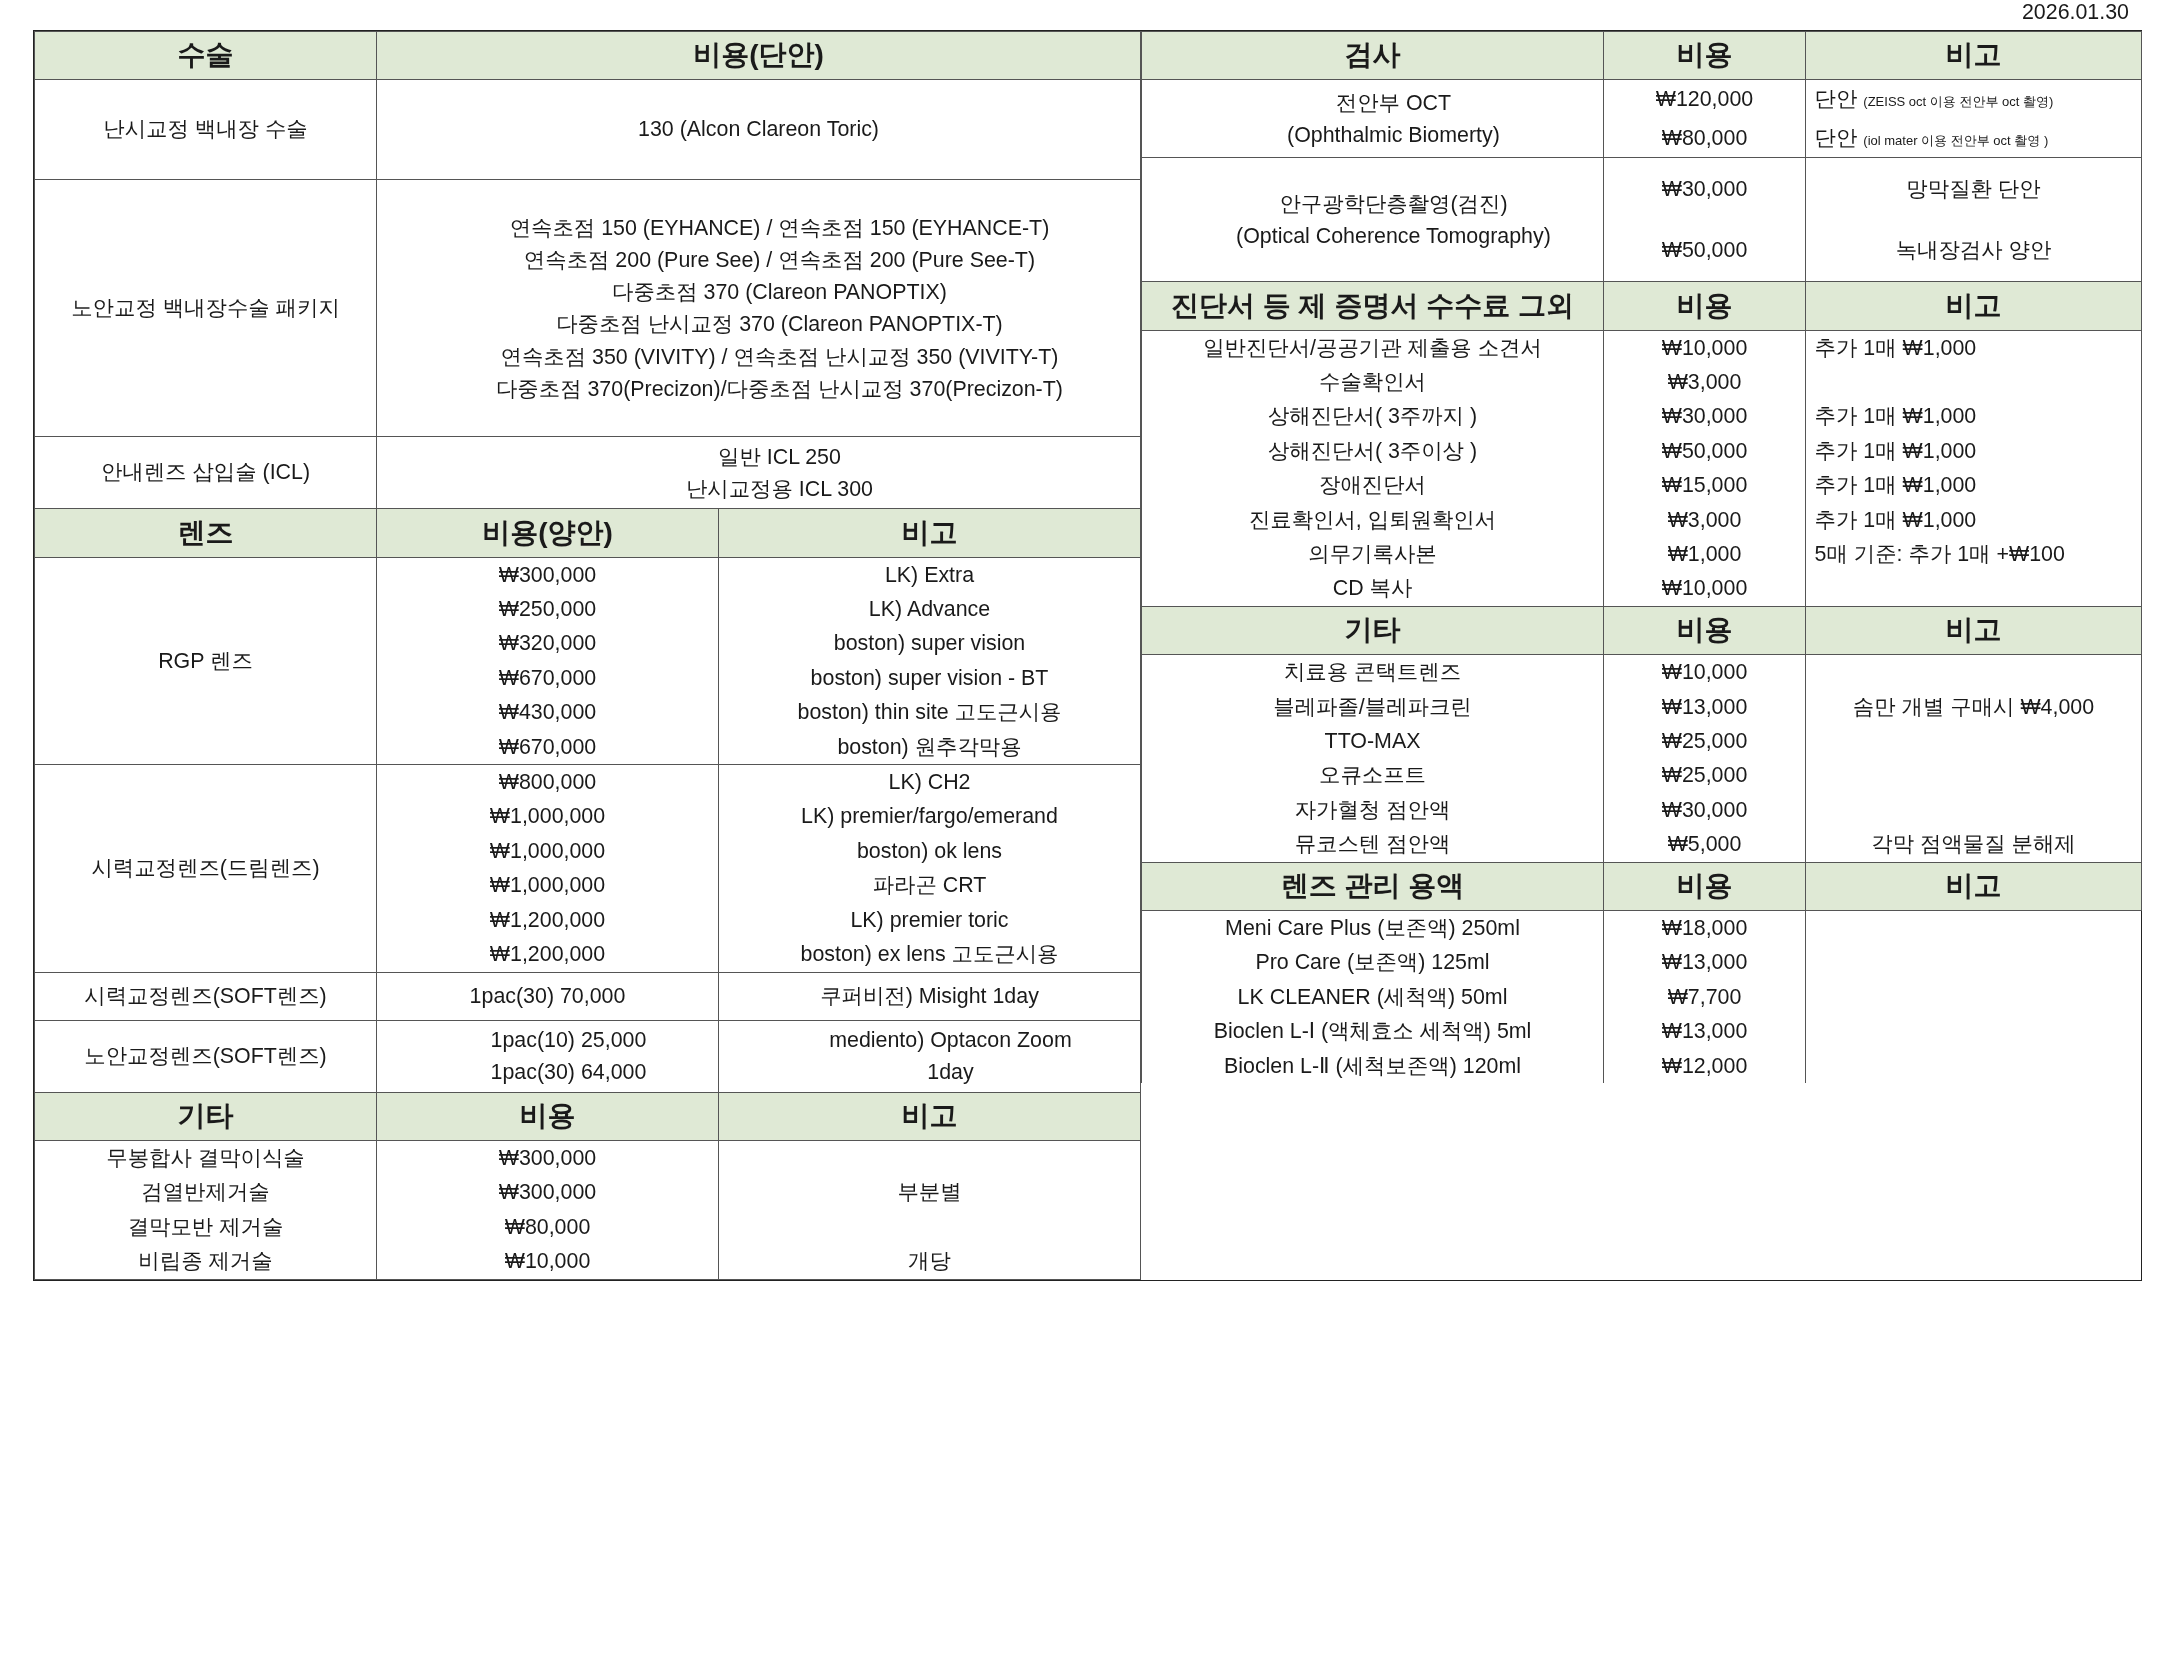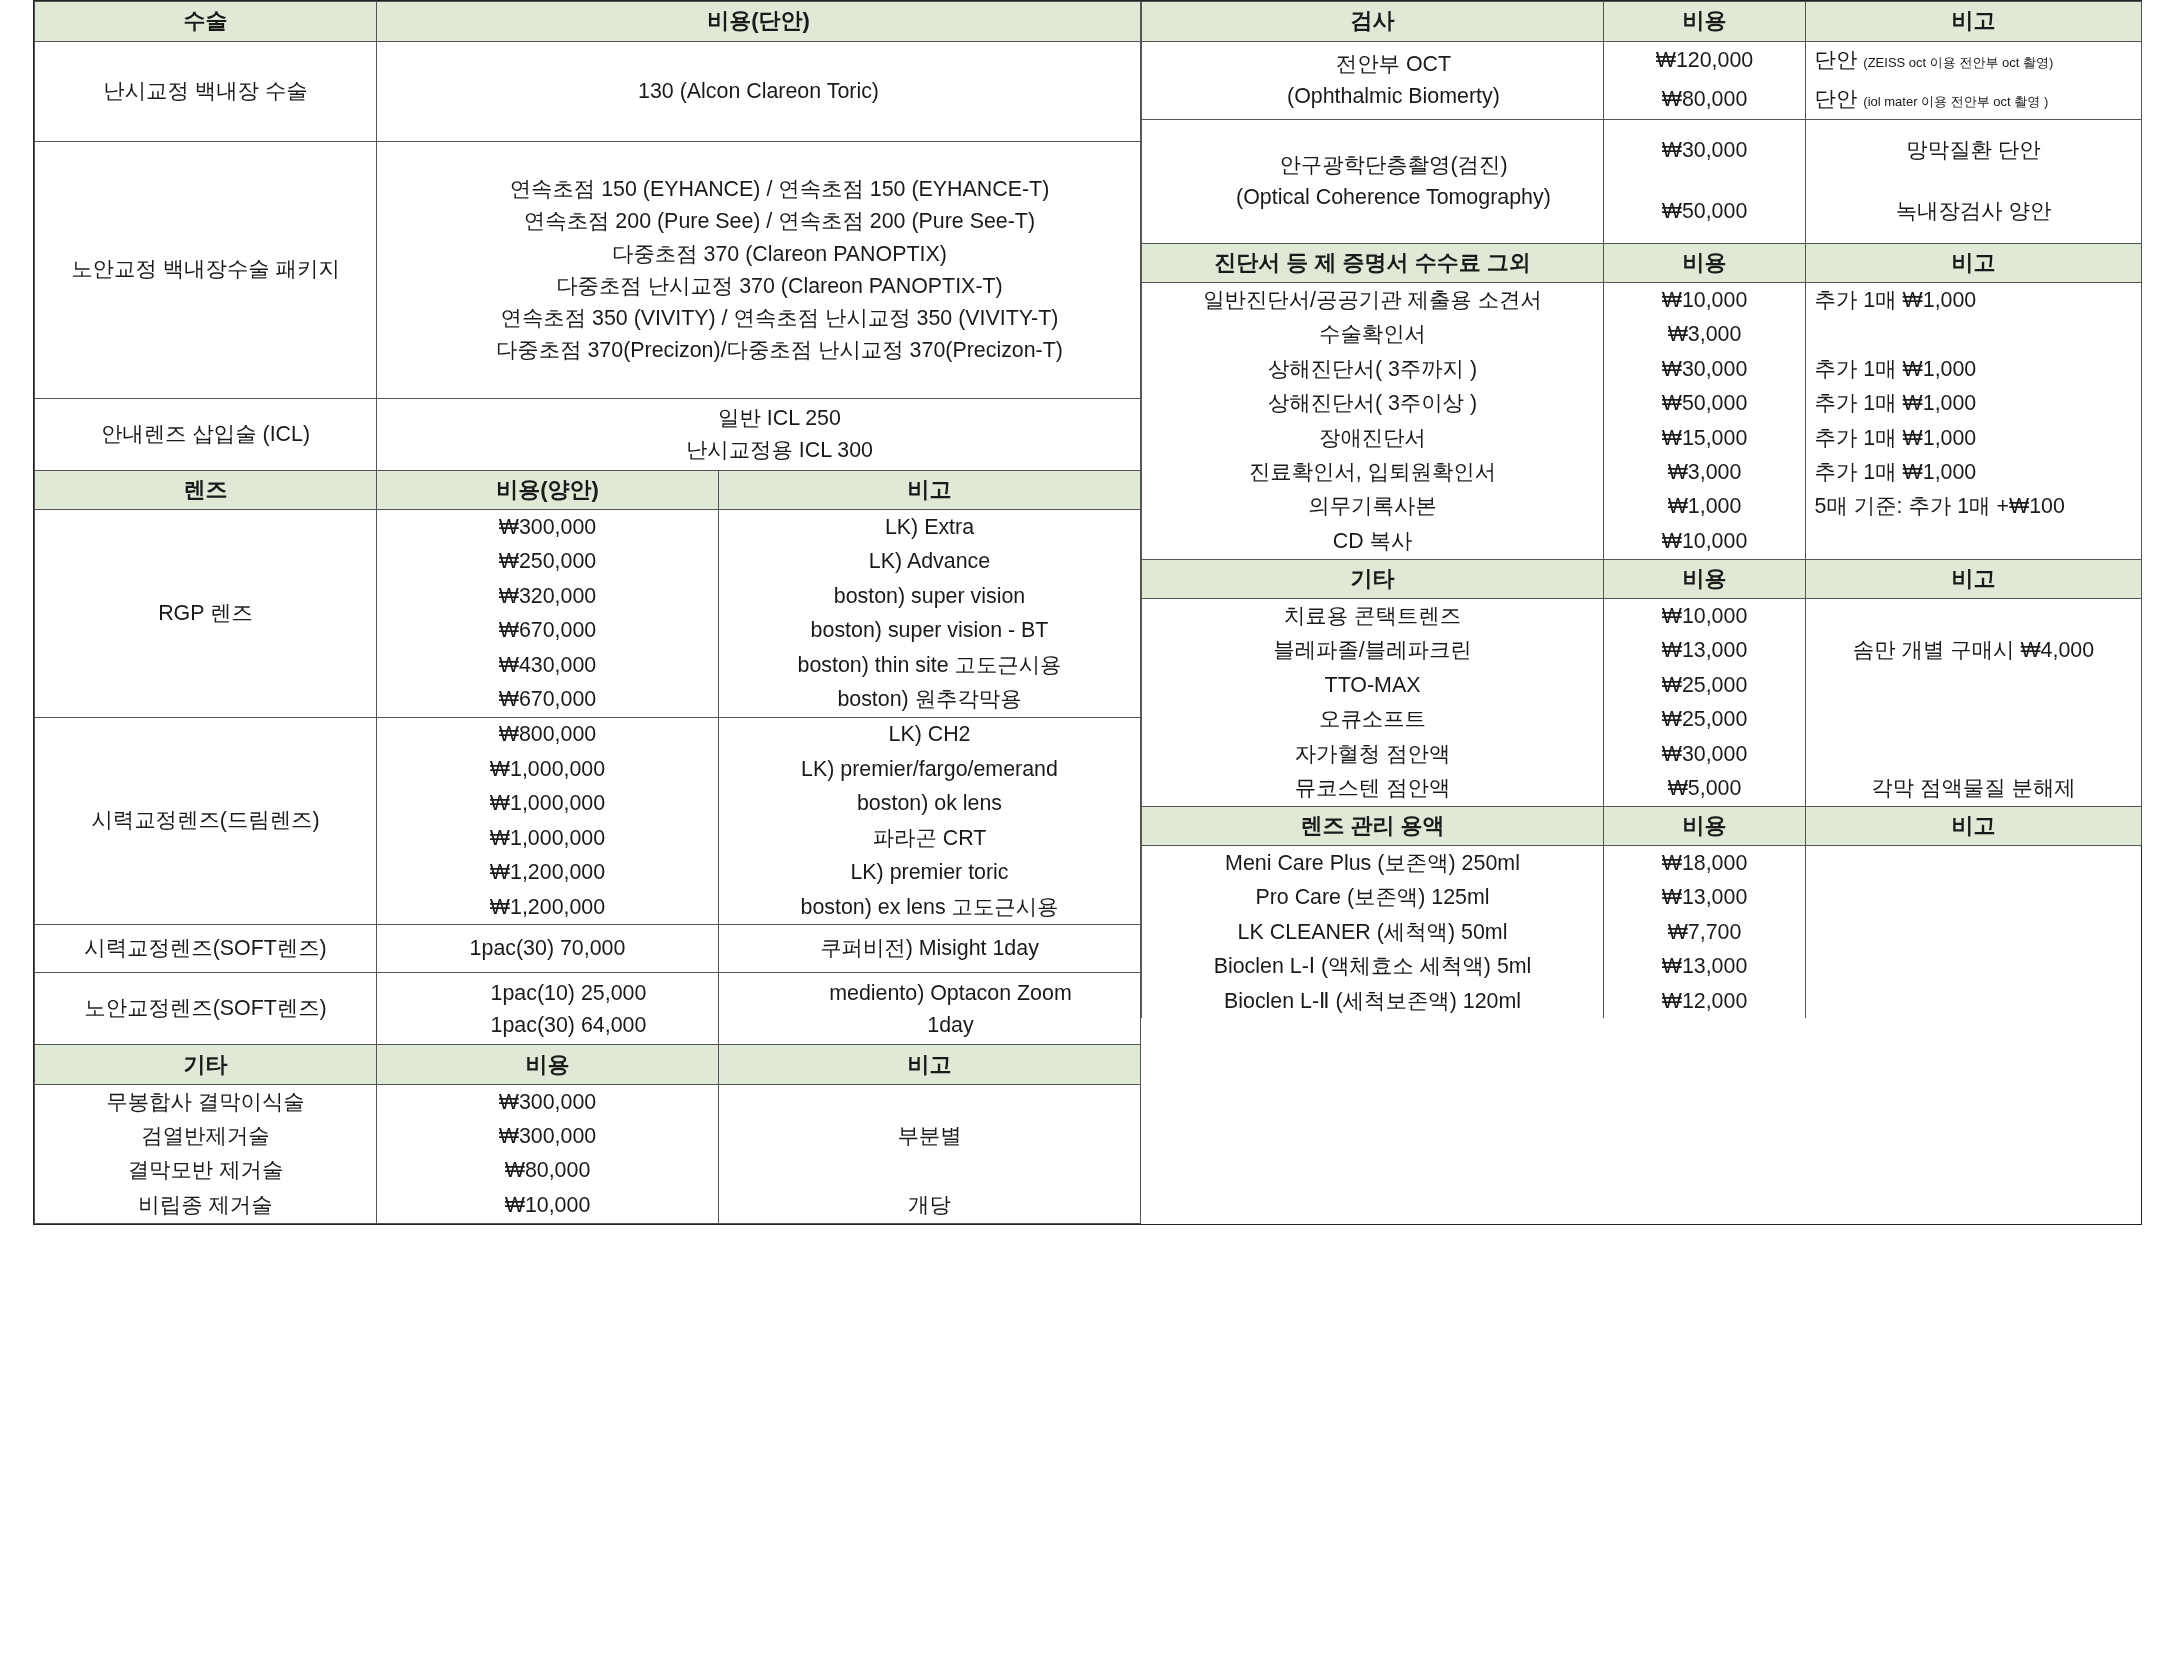--- a/index.html
+++ b/index.html
@@ -55,21 +55,21 @@
     font-weight: normal;
     text-align: center;
     vertical-align: middle;
     padding: 3.4px 5.1px;
     line-height: 1.45;
     box-sizing: border-box;
   }
   .hdr {
     background: #dfe9d5;
     font-weight: bold;
-    font-size: 22px;
+    font-size: 28px;
   }
   .left-table { width: 1107px; }
   .right-table { width: 1000px; }
   .l-c1 { width: 342px; }
   .l-c2a { width: 342px; }
   .l-c2b { width: 422px; }
   .r-c1 { width: 462px; }
   .r-c2 { width: 202px; }
   .r-c3 { width: 336px; }
   .cell-lines { line-height: 1.5; padding-left: 47px; }
@@ -81,20 +81,21 @@
   .nbr { border-right: none; }
   .nbb { border-bottom: none; }
   .nbt { border-top: none; }
   .blank { border: none; }
 </style>
 </head>
 <body>
 
 <div class="page">
 
+  <div class="doc-date">2026.01.30</div>
 
   <div class="grid">
 
     <table class="left-table">
       <colgroup>
         <col class="l-c1">
           <col class="l-c2a">
           <col class="l-c2b">
       </colgroup>
 

